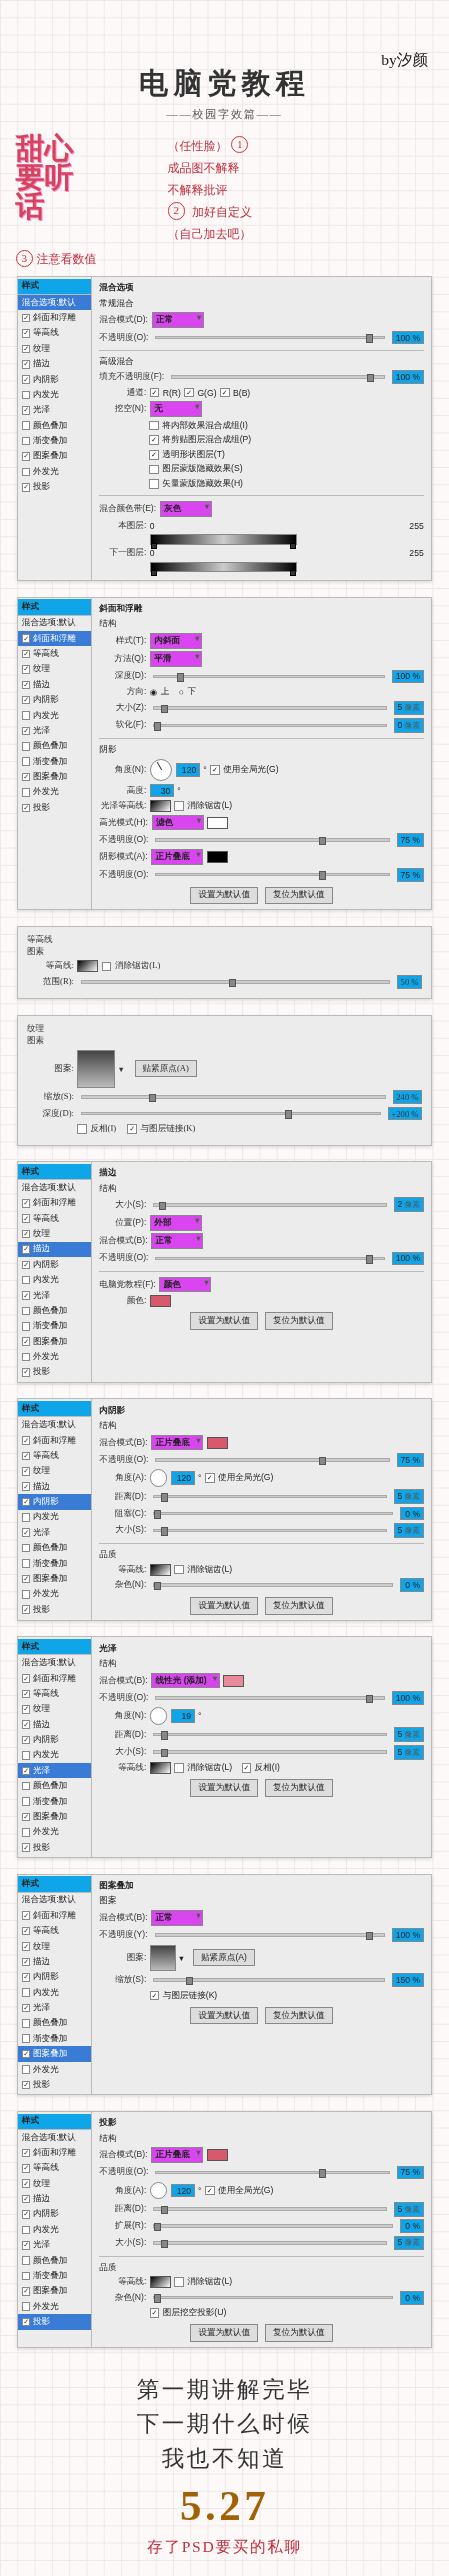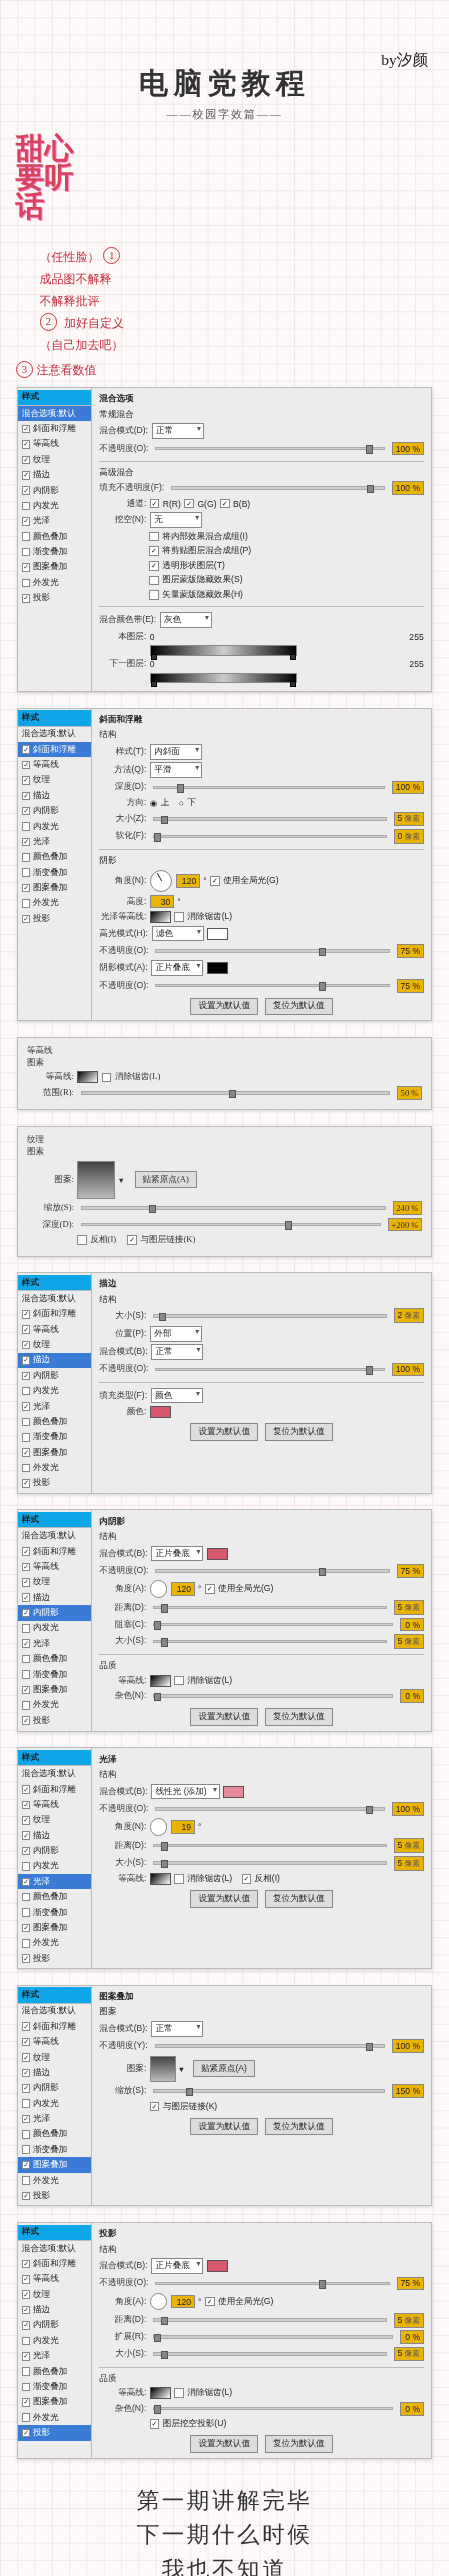--- a/index.html
+++ b/index.html
@@ -16,21 +16,21 @@
     padding-bottom: 35px;
   }
   .header { text-align: center; padding: 15.6px 8.6px 5.2px; }
   .title { font-size: 29px; font-weight: bold; letter-spacing: 5.2px; font-family: "KaiTi","STKaiti","cursive"; margin-top: 48px; }
   .subtitle { font-size: 11.2px; color: #555; margin-top: 3.5px; letter-spacing: 1.7px; }
   .byline { position: absolute; right: 21px; top: 50px; font-size: 15.6px; font-family: "KaiTi","STKaiti"; color: #222; }
   .circle-num {
     display: inline-flex; width: 17.3px; height: 17.3px; border: 0.9px solid #c33; border-radius: 50%;
     align-items: center; justify-content: center; color: #c33; font-size: 11.2px; margin-right: 3.5px;
   }
-  .hero { display: flex; padding: 7px 15.6px 1.7px; align-items: flex-start; gap: 7px; flex-direction: column; }
+  .hero { display: flex; padding: 7px 15.6px 1.7px; align-items: flex-start; gap: 7px; }
   .hero-art {
     width: 121px; height: 104px; position: relative; flex-shrink:0;
   }
   .hero-art .t1 { color: #d6435c; font-size: 29px; font-weight: bold; font-family: "SimHei","Heiti SC"; text-shadow: 0.9px 0.9px 0 #f8c; }
   .hero-art .line { display:block; line-height:1.0; }
   .hero-notes { flex:1; color:#c03040; font-size:12px; font-family:"KaiTi","STKaiti"; line-height:1.7;margin-left:24px; }
   .hero-notes .row { display:flex; align-items:flex-start; gap:3.5px; margin:1.7px 0; }
   .note3 { padding: 1.7px 15.6px 8.6px; color:#c03040; font-size:12px; font-family:"KaiTi","STKaiti"; }
   .panels { padding: 0 17.3px; display:flex; flex-direction:column; gap:15.6px; }
   .panel {
@@ -53,23 +53,23 @@
   }
   .panel .side .item.sel { background:#3a7bd5; color:#fff; }
   .panel .side .cb {
     width:8.6px; height:8.6px; border:0.9px solid #888; background:#fff; display:inline-flex;
     align-items:center; justify-content:center; font-size:7px; color:#333;
   }
   .panel .body { flex:1; padding:5.2px 7px; }
   .panel .body .title-line { font-weight:bold; margin-bottom:3.5px; }
   .field { display:flex; align-items:center; gap:3.5px; margin:2.6px 0; flex-wrap:wrap; }
   .field .lbl { min-width:47px; text-align:right; color:#333; }
-  .dropdown { border:0.9px solid #888; background:#ffffff; padding:0.9px 12px 0.9px 3.5px; position:relative; min-width:52px; }
+  .dropdown { border:0.9px solid #888; background:#d946ef; padding:0.9px 12px 0.9px 3.5px; position:relative; min-width:52px;font-weight:bold; }
   .dropdown::after { content:"▾"; position:absolute; right:1.7px; top:0; font-size:7.8px; color:#555; }
-  .num { border:0.9px solid #888; background:#eab308; padding:0.9px 2.6px; min-width:24px; text-align:right; display:inline-block; }
+  .num { border:0.9px solid #888; background:#0ea5e9; padding:0.9px 2.6px; min-width:24px; text-align:right; display:inline-block; }
   .pct::after { content:" %"; }
   .px::after { content:" 像素"; font-size:7.8px; color:#555; }
   .slider { flex:1; height:3.5px; background:#ccc; position:relative; border:0.9px solid #aaa; margin:0 3.5px; min-width:43px; }
   .slider .thumb { position:absolute; top:-2.6px; width:7px; height:8.6px; background:#888; border:0.9px solid #555; }
   .swatch { width:21px; height:12px; border:0.9px solid #555; display:inline-block; }
   .checkbox { width:9.5px; height:9.5px; border:0.9px solid #888; background:#fff; display:inline-flex; align-items:center; justify-content:center; font-size:7px; }
   .divider { height:0.9px; background:#bbb; margin:5.2px 0; }
   .btn { border:0.9px solid #888; background:#ddd; padding:1.7px 7px; font-size:8.6px; }
   .btnrow { display:flex; gap:7px; justify-content:center; margin-top:5.2px; }
   .gradient-bar { width:147px; height:10.4px; background:linear-gradient(to right, #000, #ccc, #000); border:0.9px solid #888; position:relative; }
@@ -510,21 +510,21 @@
         </div>
     <div class="field">
           <span class="lbl">不透明度(O):</span>
           <span class="slider">
             <span class="thumb" style="left:92%"></span>
           </span>
           <span class="num pct">100</span>
         </div>
     <div class="divider"></div>
     <div class="field">
-          <span class="lbl">填充类型(F):</span>
+          <span class="lbl">电脑党教程(F):</span>
           <span class="dropdown">颜色</span>
         </div>
     <div class="field">
           <span class="lbl">颜色:</span>
           <span class="swatch" style="background:#d6596e"></span>
         </div>
     <div class="btnrow">
           <span class="btn">设置为默认值</span>
           <span class="btn">复位为默认值</span>
         </div>

